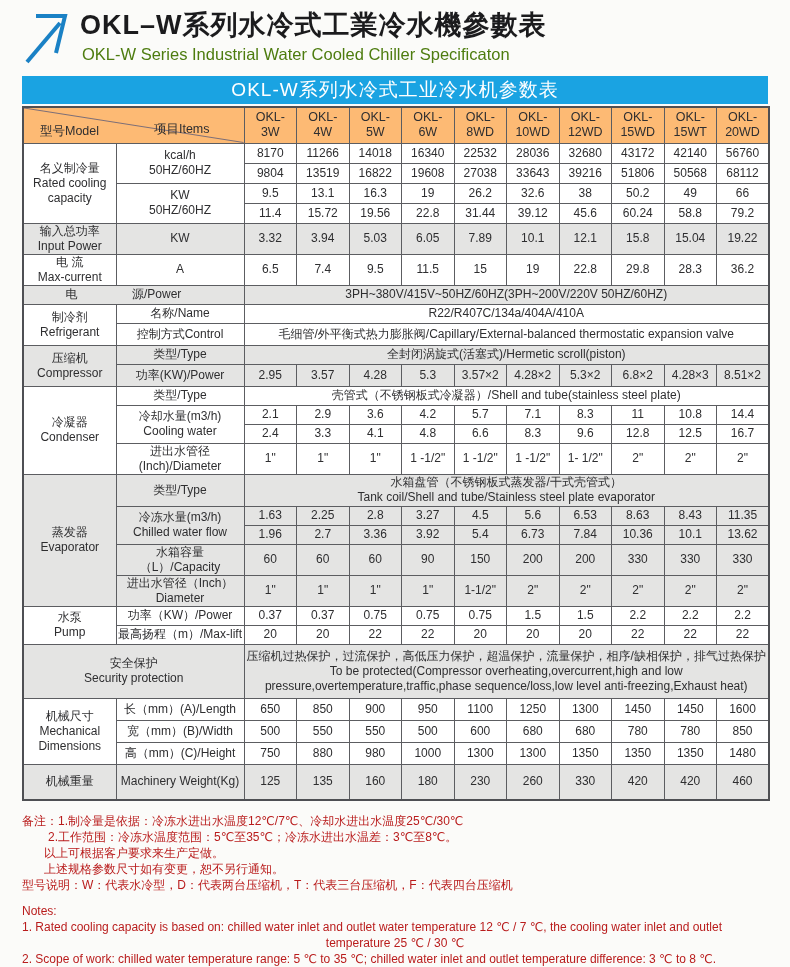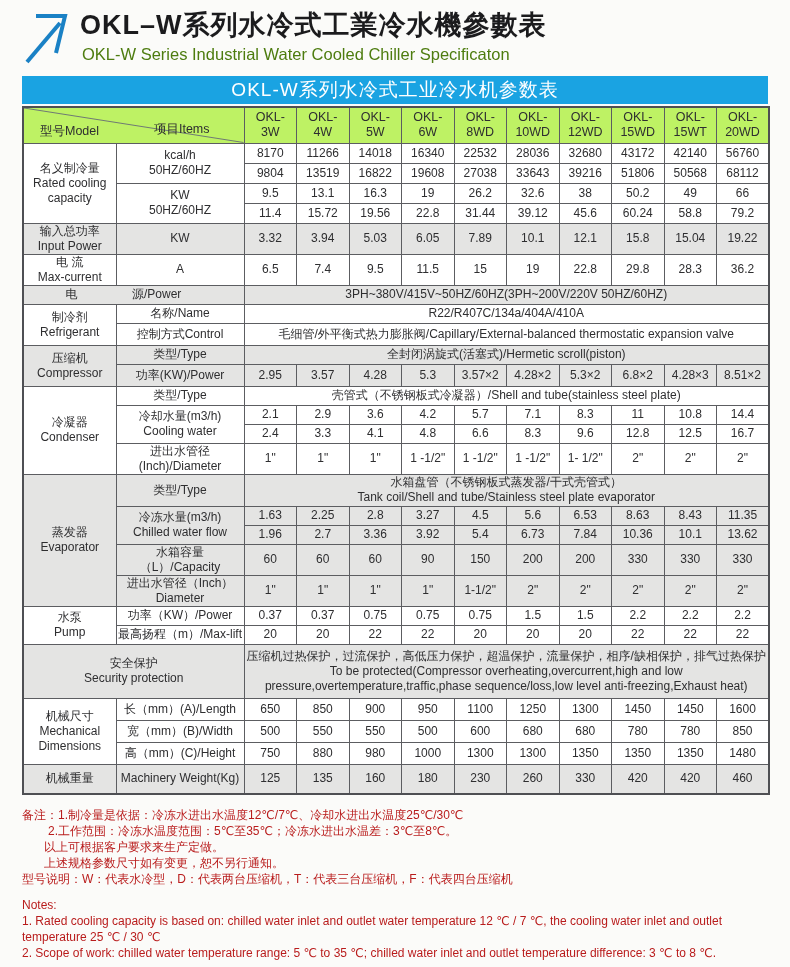--- a/index.html
+++ b/index.html
@@ -30,21 +30,21 @@
   table.spec td{
     border:1px solid #5c5d61;text-align:center;vertical-align:middle;
     font-size:12px;padding:0 1px;overflow:hidden;color:#2e2e30;line-height:1.25;
   }
   td.sh{background:#e4e4e3;}
   tr.sec-top td{border-top:1.5px solid #46474b;}
   td.sec-label{font-size:12.5px;line-height:1.3;}
   td.item-label{font-size:12px;line-height:1.25;}
   td.val{font-size:12px;}
   td.spanval{font-size:12px;}
-  .hdr{background:#bef264;}
+  .hdr{background:#fdba74;}
   .model-line{font-size:12.5px;line-height:15px;}
 
   
   td.corner{position:relative;padding:0;}
   td.corner svg{position:absolute;left:0;top:0;width:100%;height:100%;}
   .corner-model{position:absolute;left:16px;bottom:3px;font-size:12.5px;}
   .corner-items{position:absolute;right:34px;top:42%;font-size:12.5px;}
 
   
   .power-label{display:flex;align-items:center;}
@@ -506,21 +506,21 @@
             <td class="val">880</td>
             <td class="val">980</td>
             <td class="val">1000</td>
             <td class="val">1300</td>
             <td class="val">1300</td>
             <td class="val">1350</td>
             <td class="val">1350</td>
             <td class="val">1350</td>
             <td class="val">1480</td>
           </tr>
-          <tr class="sec-top" style="height: 30px;">
+          <tr class="sec-top" style="height: 36px;">
             <td class="sec-label sh" rowspan="1">
               <div>机械重量</div>
             </td>
             <td class="item-label sh" rowspan="1">
               <div>Machinery Weight(Kg)</div>
             </td>
             <td class="val sh">125</td>
             <td class="val sh">135</td>
             <td class="val sh">160</td>
             <td class="val sh">180</td>
@@ -538,17 +538,17 @@
   <div class="notes notes-zh" id="notes-zh">
       <div class="note-line" style="padding-left: 0px;">备注：1.制冷量是依据：冷冻水进出水温度12℃/7℃、冷却水进出水温度25℃/30℃</div>
       <div class="note-line" style="padding-left: 26px;">2.工作范围：冷冻水温度范围：5℃至35℃；冷冻水进出水温差：3℃至8℃。</div>
       <div class="note-line" style="padding-left: 22px;">以上可根据客户要求来生产定做。</div>
       <div class="note-line" style="padding-left: 22px;">上述规格参数尺寸如有变更，恕不另行通知。</div>
       <div class="note-line" style="padding-left: 0px;">型号说明：W：代表水冷型，D：代表两台压缩机，T：代表三台压缩机，F：代表四台压缩机</div>
     </div>
   <div class="notes notes-en" id="notes-en">
       <div class="note-line" style="padding-left: 0px;">Notes:</div>
       <div class="note-line" style="padding-left: 0px;">1. Rated cooling capacity is based on: chilled water inlet and outlet water temperature 12 ℃ / 7 ℃, the cooling water inlet and outlet</div>
-      <div class="note-line" style="padding-left: 0px;">temperature 25 ℃ / 30 ℃</div>
+      <div class="note-line" style="padding-left: 0px; text-align: center;">temperature 25 ℃ / 30 ℃</div>
       <div class="note-line" style="padding-left: 0px;">2. Scope of work: chilled water temperature range: 5 ℃ to 35 ℃; chilled water inlet and outlet temperature difference: 3 ℃ to 8 ℃.</div>
     </div>
 
 </div>
 
 </body></html>

